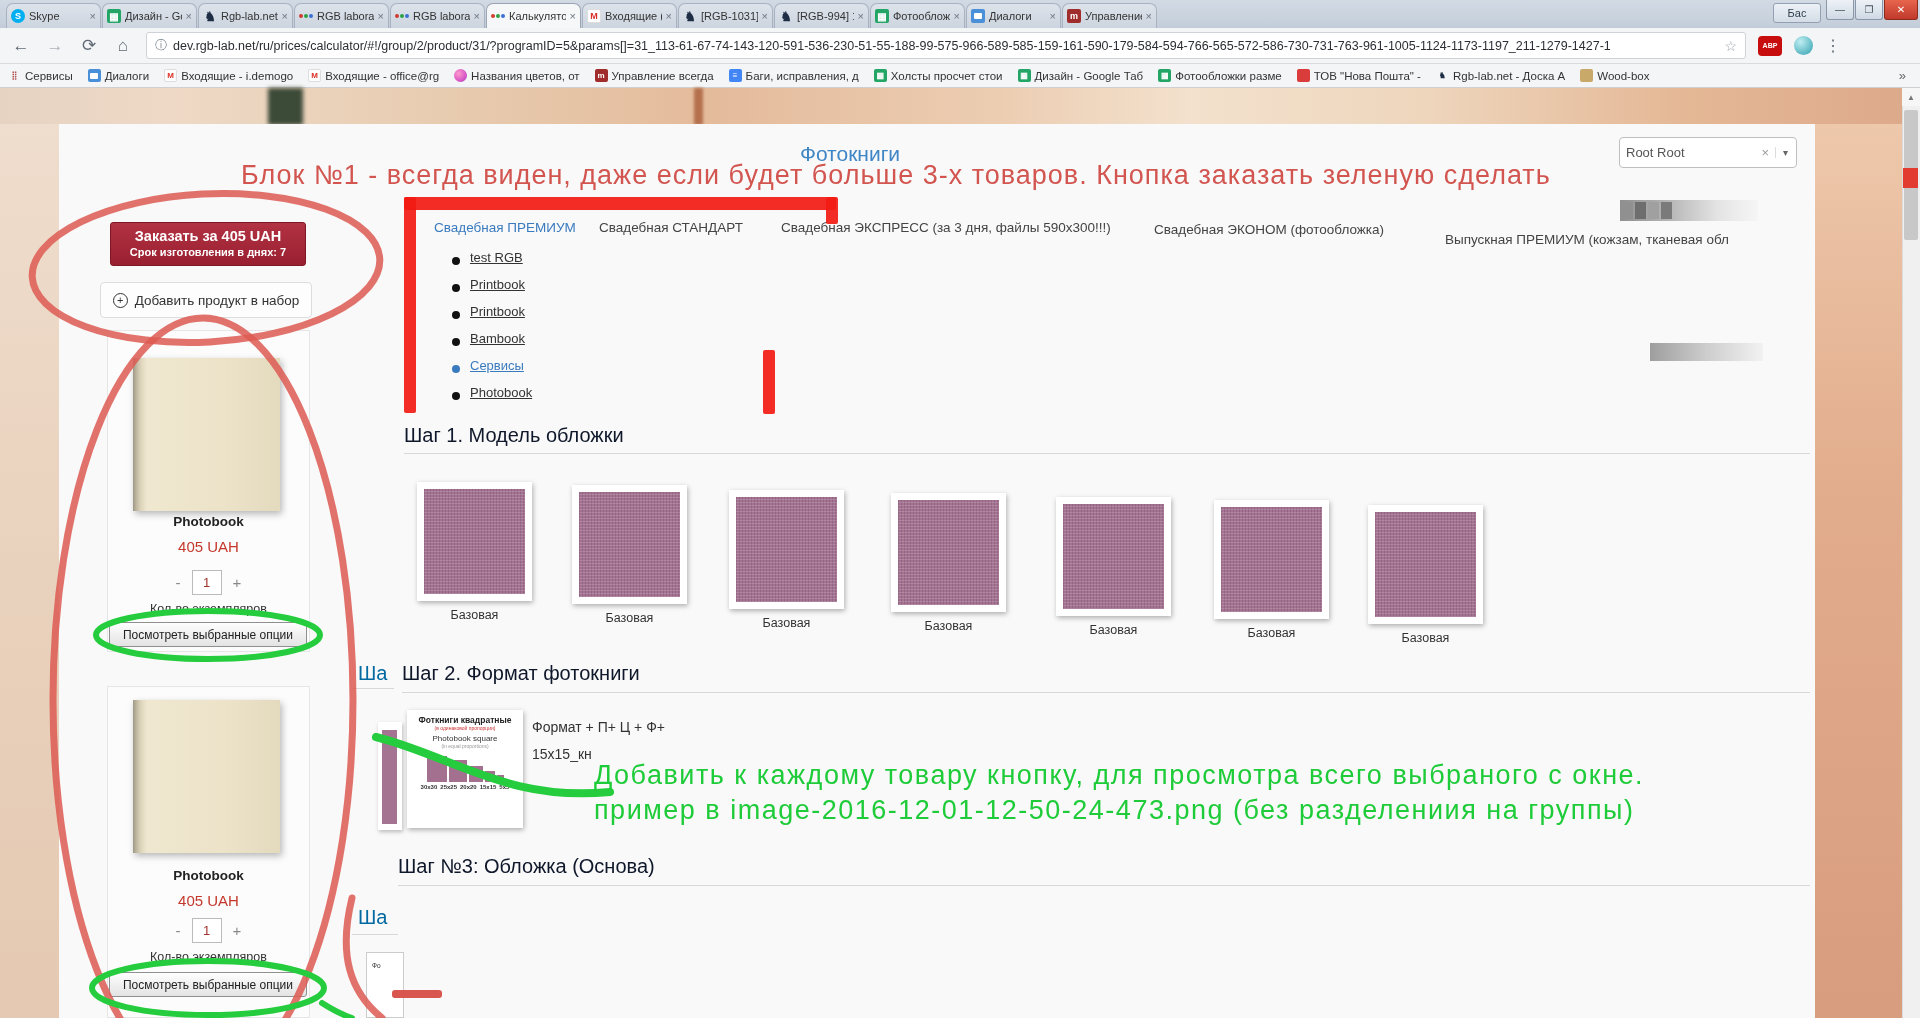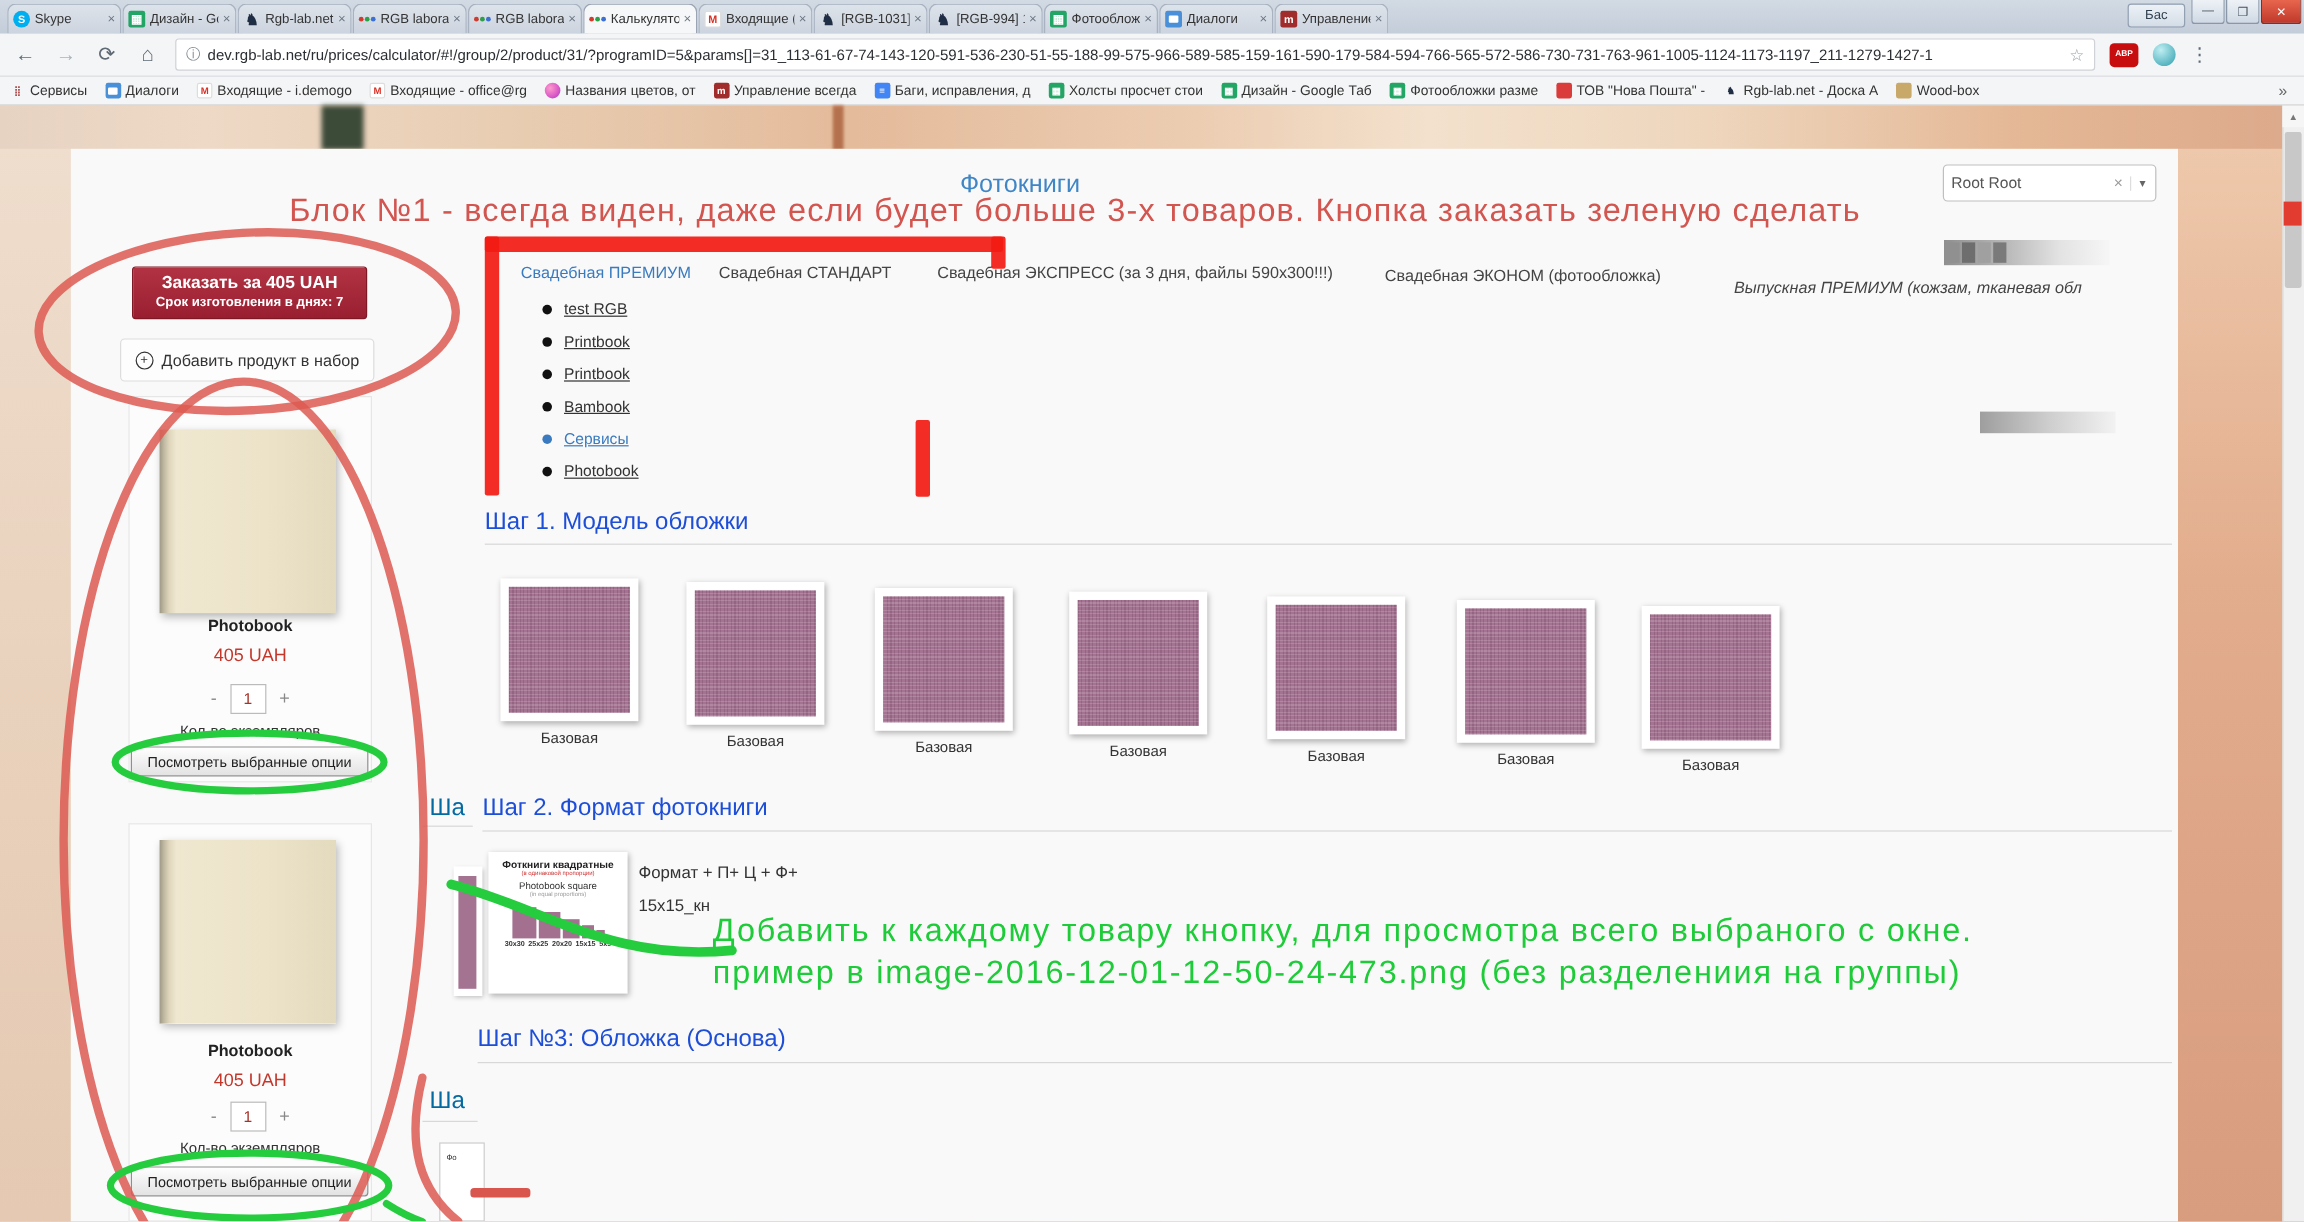--- a/index.html
+++ b/index.html
@@ -118,29 +118,29 @@
   .qtylab1 { left:107px; top:602px; } .qtylab2 { left:107px; top:950px; }
   .optbtn { width:198px; height:25px; border:1px solid #8f8f8f; border-radius:3px;
             background:linear-gradient(#fefefe,#e3e3e3); font-size:12px; color:#222;
             display:flex; align-items:center; justify-content:center; }
   .optbtn1 { left:109px; top:622px; } .optbtn2 { left:109px; top:972px; }
 
   
   .cattab { font-size:13.5px; color:#444; white-space:nowrap; }
   .cattab.on { color:#3a7bbf; }
   .ct1{left:434px;top:220px;} .ct2{left:599px;top:220px;} .ct3{left:781px;top:220px;}
-  .ct4{left:1154px;top:222px;} .ct5{left:1445px;top:232px;font-style:italic;}
-  .mi { display:flex; align-items:center; gap:10px; }
+  .ct4{left:1154px;top:222px;} .ct5{left:1445px;top:232px;}
+  .mi { display:flex; align-items:flex-end; gap:10px; }
   .mi .blt { width:8px; height:8px; border-radius:50%; background:#111; }
   .mi a { font-size:13px; color:#333; text-decoration:underline; }
   .mi.blue .blt { background:#3a7bbf; } .mi.blue a { color:#3a7bbf; }
   .m1{left:452px;top:250px;} .m2{left:452px;top:277px;} .m3{left:452px;top:304px;}
   .m4{left:452px;top:331px;} .m5{left:452px;top:358px;} .m6{left:452px;top:385px;}
 
-  .stephead { font-size:20px; color:#1d4ed8; white-space:nowrap; }
+  .stephead { font-size:20px; color:#0f172a; white-space:nowrap; }
   .sh1 { left:404px; top:424px; } .sh2 { left:402px; top:662px; } .sh3 { left:398px; top:855px; }
   .divider { height:1px; background:#d8d8d8; }
   .dv1 { left:404px; top:453px; width:1406px; } .dv2 { left:402px; top:692px; width:1408px; }
   .dv3 { left:398px; top:885px; width:1412px; }
 
   
   .swatch { position:absolute; width:115px; text-align:center; }
   .swframe { width:115px; height:119px; background:#fff; box-shadow:1px 2px 5px rgba(0,0,0,.3); padding:7px; }
   .swfill { width:100%; height:100%; background-color:#a57392;
     background-image:repeating-linear-gradient(0deg, rgba(255,255,255,.14) 0 1px, transparent 1px 3px),

